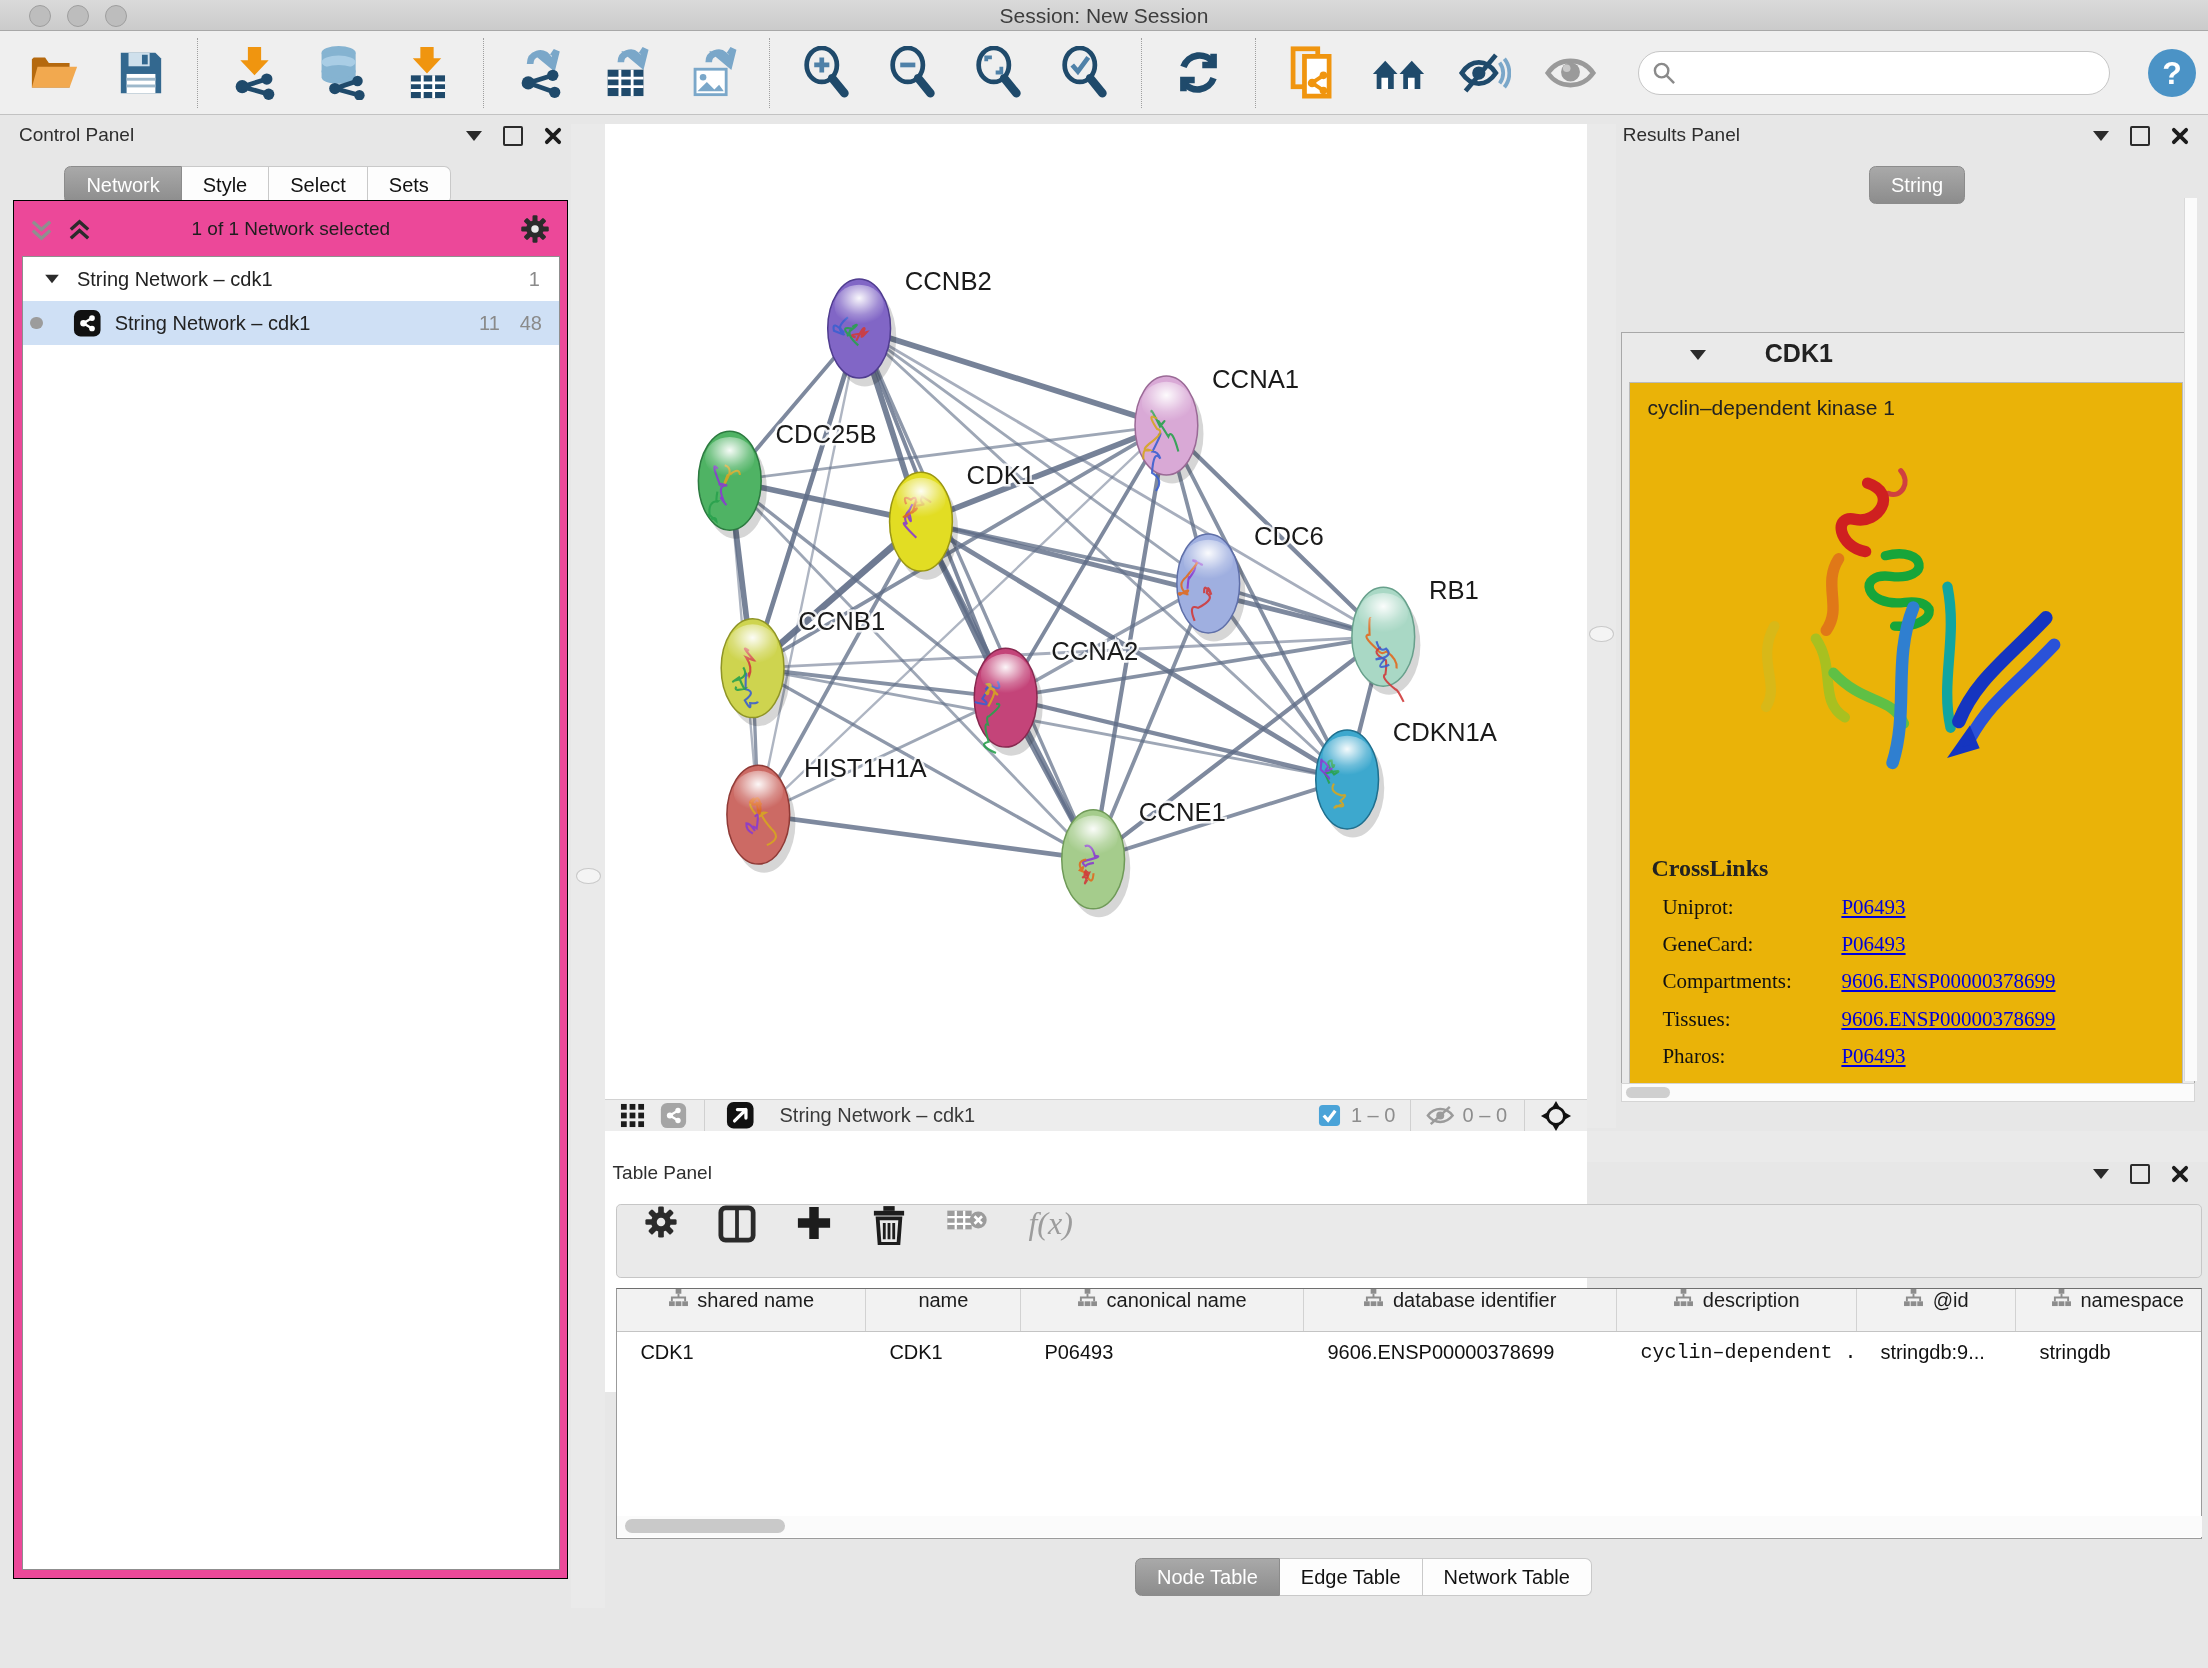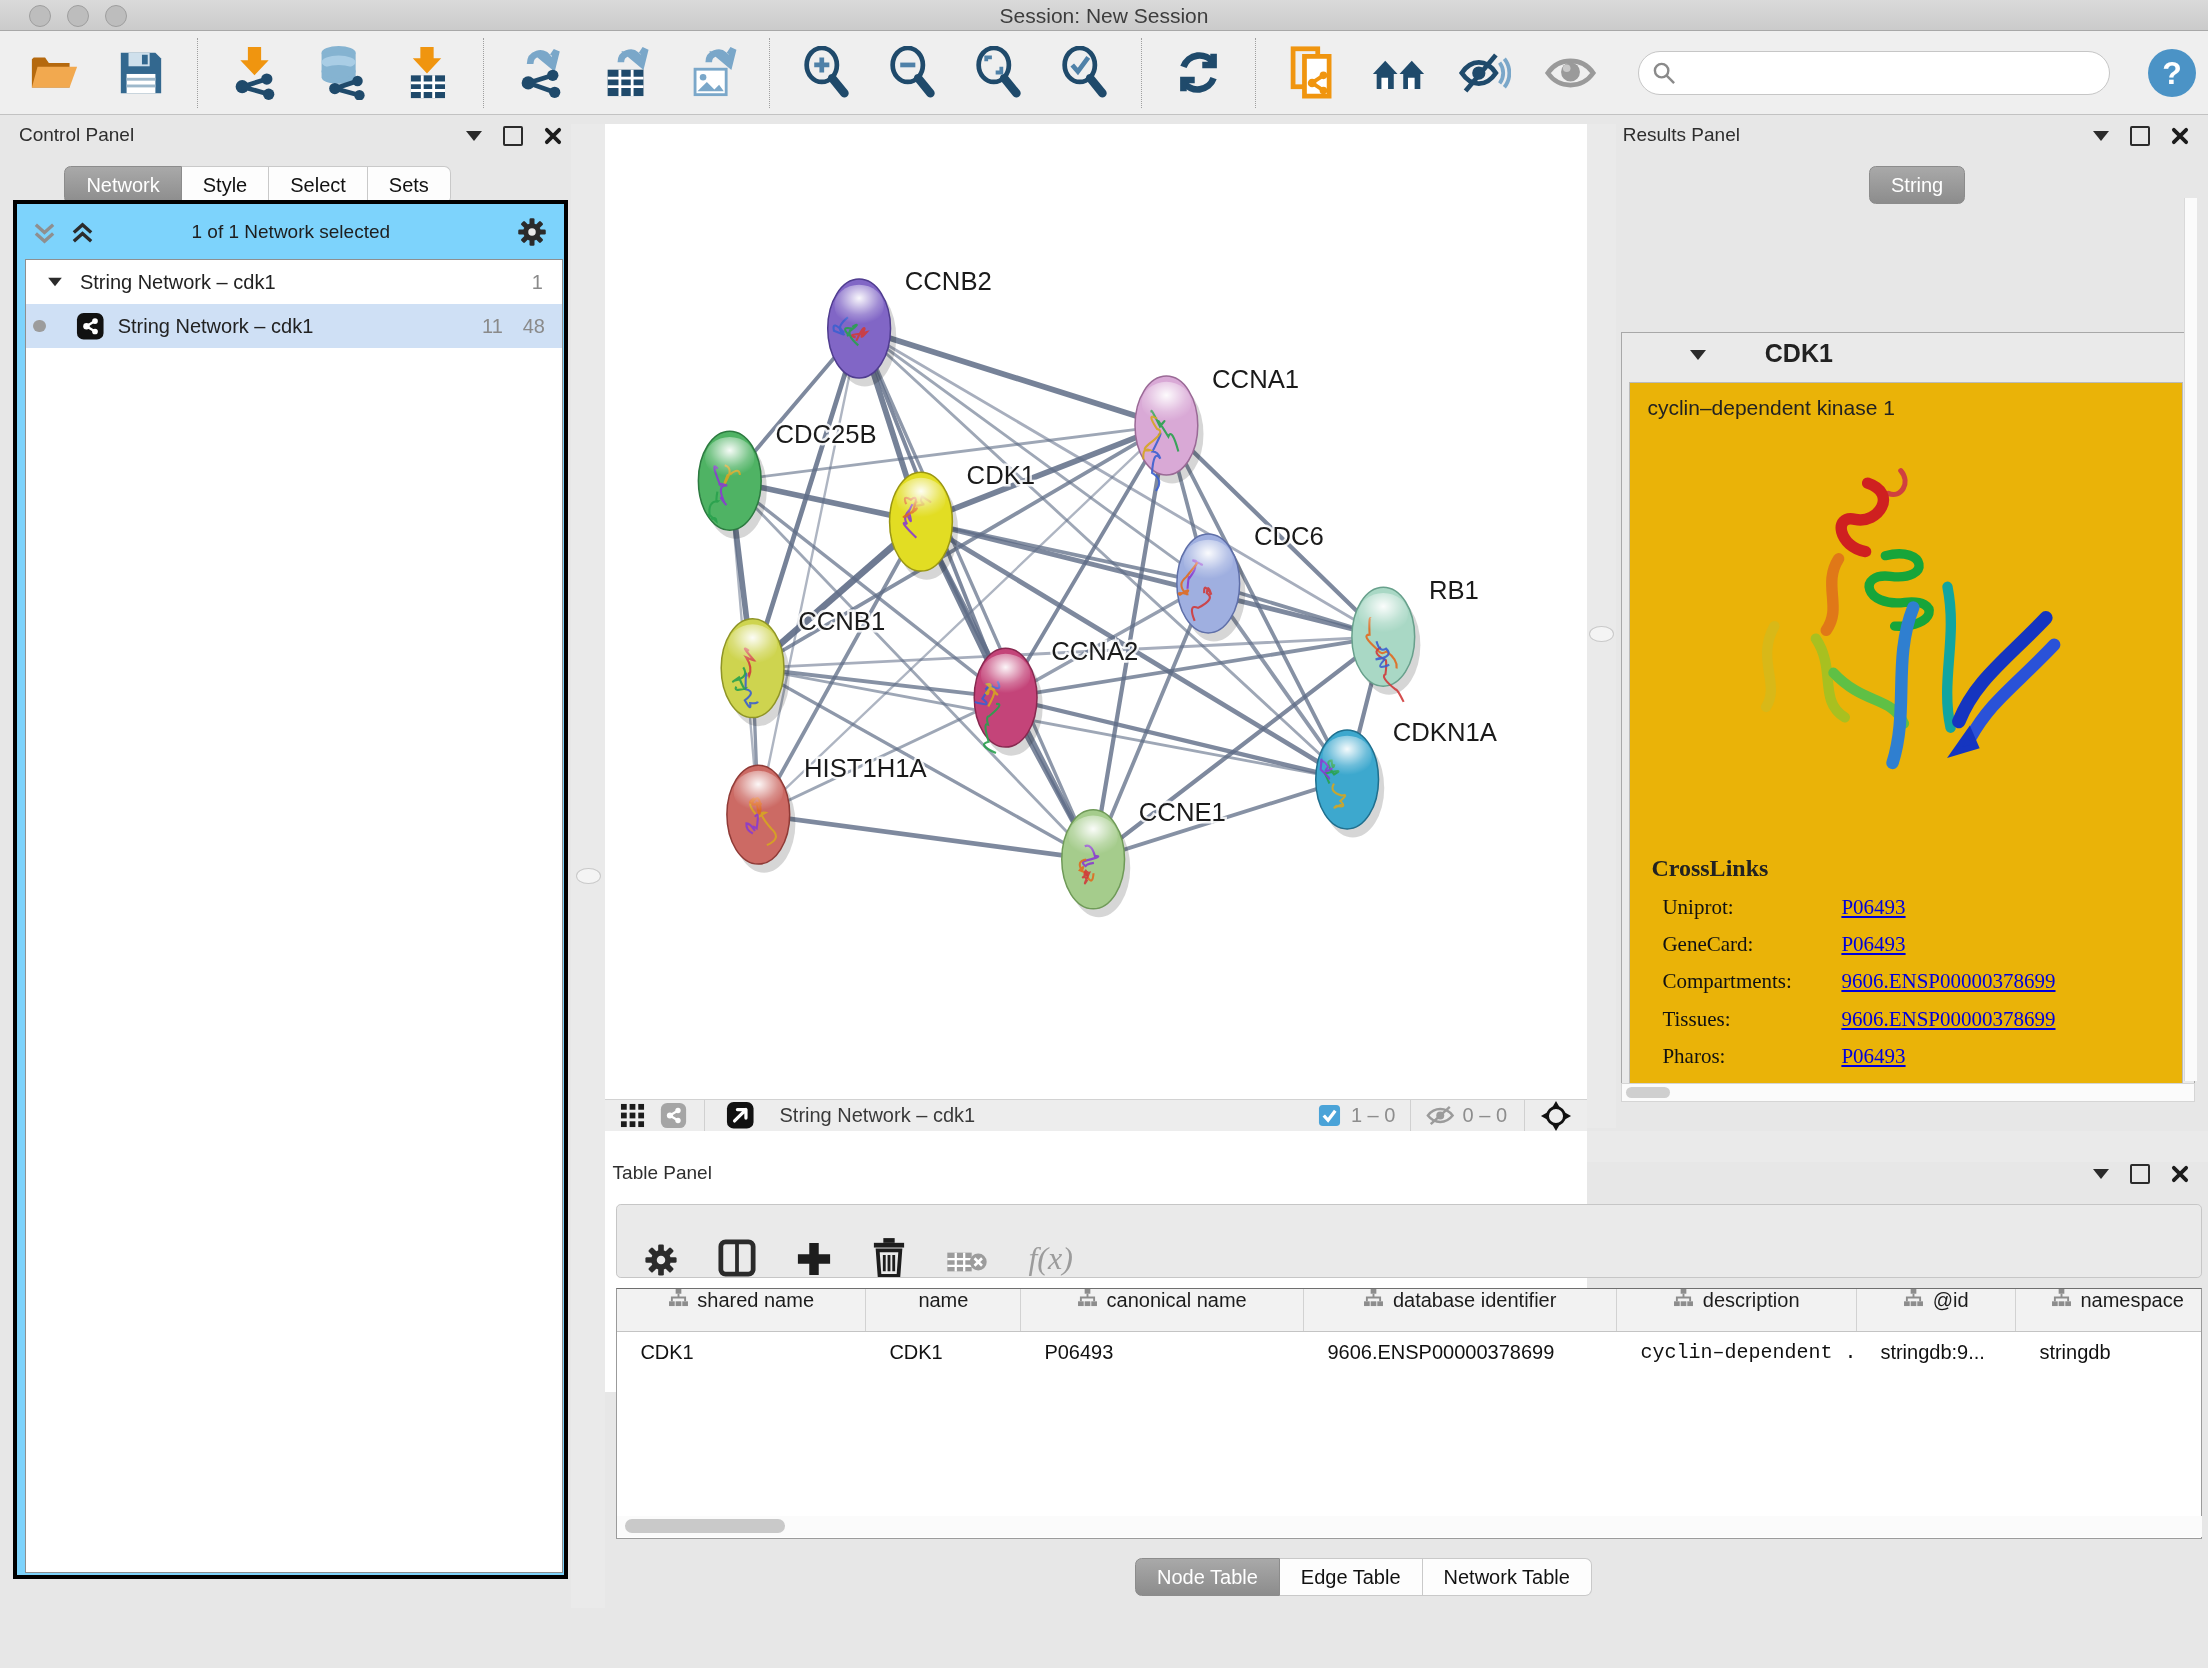--- a/index.html
+++ b/index.html
@@ -30,22 +30,22 @@
   .tabrow{display:flex;}
   .tab{height:36px;line-height:36px;padding:0 21px;background:#fdfdfd;border:1px solid #c9c9c9;
       border-left:none;font-size:20px;color:#111;text-align:center;}
   .tab:first-child{border-left:1px solid #c9c9c9;border-radius:6.7px 0 0 6.7px;}
   .tab:last-child{border-radius:0 6.7px 6.7px 0;}
   .tab.active{background:linear-gradient(#a9a9a9,#8c8c8c);color:#fff;border-color:#8c8c8c;}
   .roundtab{border-radius:6.7px !important;}
   
   #control-panel{position:absolute;left:11.4px;top:124px;width:559px;height:1457px;}
   #cp-tabs{position:absolute;left:53px;top:42px;}
-  #cp-box{position:absolute;left:1.9px;top:76px;width:555px;height:1379px;background:#7dd3fc;
-      border:4px solid #000000;box-sizing:border-box;}
+  #cp-box{position:absolute;left:1.9px;top:76px;width:555px;height:1379px;background:#ec4899;
+      border:1px solid #000000;box-sizing:border-box;}
   #cp-status{position:absolute;left:0;top:9.5px;width:100%;height:40px;}
   #cp-tree{position:absolute;left:7.6px;top:55px;width:538px;height:1314px;background:#fff;border:1.4px solid #8f8f8f;box-sizing:border-box;}
   .tree-row{position:relative;height:44px;font-size:20px;display:flex;align-items:center;}
   .tree-row.selected{background:#cfe0f5;}
   .tree-count{position:absolute;color:#8a8a8a;}
   
   .vsplit{position:absolute;background:#eaeaea;}
   .knob{position:absolute;width:23px;height:14.3px;background:#f4f4f4;border:1px solid #c9c9c9;border-radius:50%;}
   
   #net-canvas{position:absolute;left:605px;top:124px;width:982px;height:1268px;background:#ffffff;}
@@ -64,21 +64,21 @@
   #rp-body{position:absolute;left:7.6px;top:49px;width:554px;height:708px;background:#eab308;border:1px solid #bbbbbb;box-sizing:border-box;}
   .serif{font-family:"Liberation Serif",serif;}
   .xlink-row{display:flex;margin:12.4px 0 12.4px 32px;font-size:21px;}
   .xlink-label{width:179px;color:#111;}
   .xlink-a{color:#0000dd;text-decoration:underline;}
   #rp-hscroll{position:absolute;left:3.8px;top:959px;width:574px;height:19px;background:#fbfbfb;border:1px solid #d5d5d5;box-sizing:border-box;}
   #rp-vscroll{position:absolute;left:567px;top:74px;width:12.4px;height:883px;background:#fbfbfb;border-left:1px solid #d9d9d9;}
   
   #table-panel{position:absolute;left:605px;top:1162px;width:1604px;height:438px;}
   #tp-toolbar{position:absolute;left:11.4px;top:42px;width:1586px;height:74px;background:#eaeaea;
-      border:1px solid #c6c6c6;border-radius:4.8px;display:flex;align-items:flex-end;padding-left:27px;box-sizing:border-box;}
+      border:1px solid #c6c6c6;border-radius:4.8px;display:flex;align-items:flex-start;padding-left:27px;box-sizing:border-box;}
   .tp-ic{margin-right:40px;display:flex;align-items:center;}
   #tp-table{position:absolute;left:11.4px;top:126px;width:1586px;height:251px;background:#fff;
       border:1px solid #9b9b9b;border-top:1.9px solid #6f6f6f;box-sizing:border-box;overflow:hidden;}
   #tp-head{display:flex;height:42px;background:#f2f2f2;border-bottom:1px solid #c4c4c4;}
   .th{display:flex;align-items:flex-start;justify-content:center;gap:9.5px;font-size:20px;color:#1c1c1c;
       border-right:1px solid #d2d2d2;box-sizing:border-box;overflow:hidden;white-space:nowrap;flex:0 0 auto;}
   #tp-row{display:flex;height:40px;align-items:center;}
   .td{font-size:20px;color:#111;padding-left:23px;box-sizing:border-box;overflow:hidden;white-space:nowrap;flex:0 0 auto;}
   #tp-hscroll{position:absolute;left:12.4px;top:354px;width:1585px;height:21px;background:#fbfbfb;}
   #tp-thumb{position:absolute;left:7.6px;top:2.9px;width:160px;height:14.3px;background:#c9c9c9;border-radius:7.6px;}

